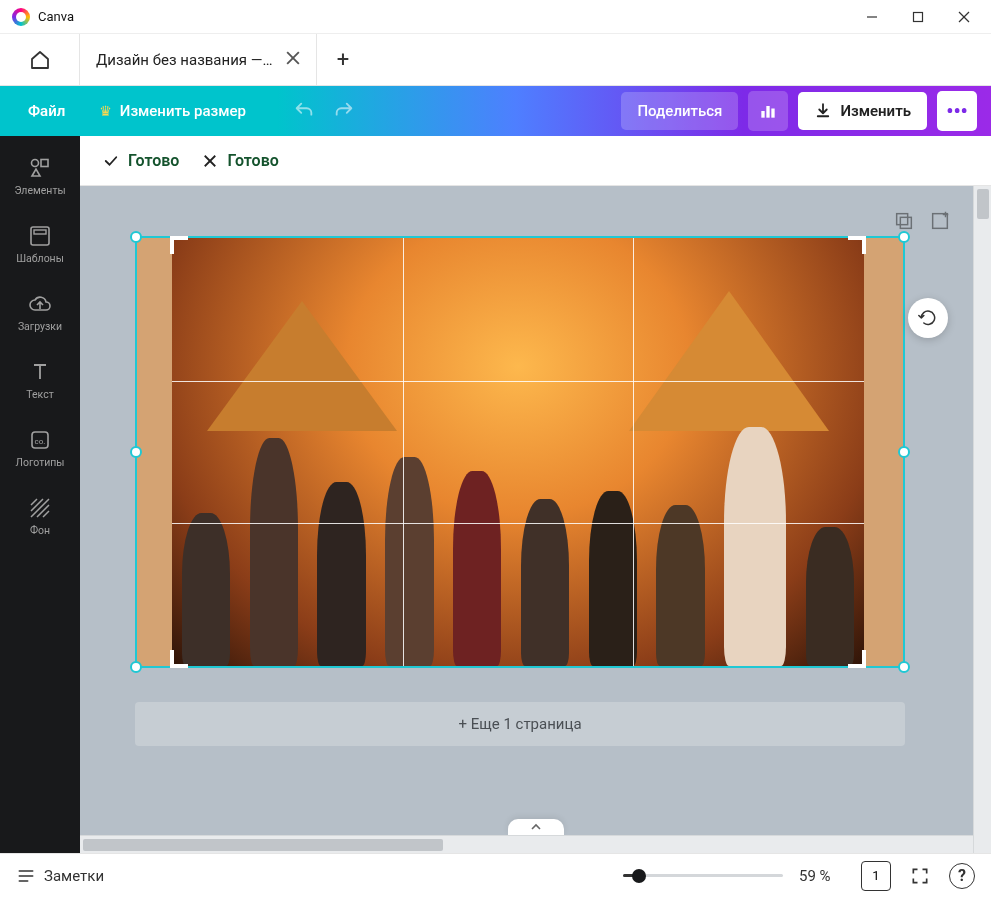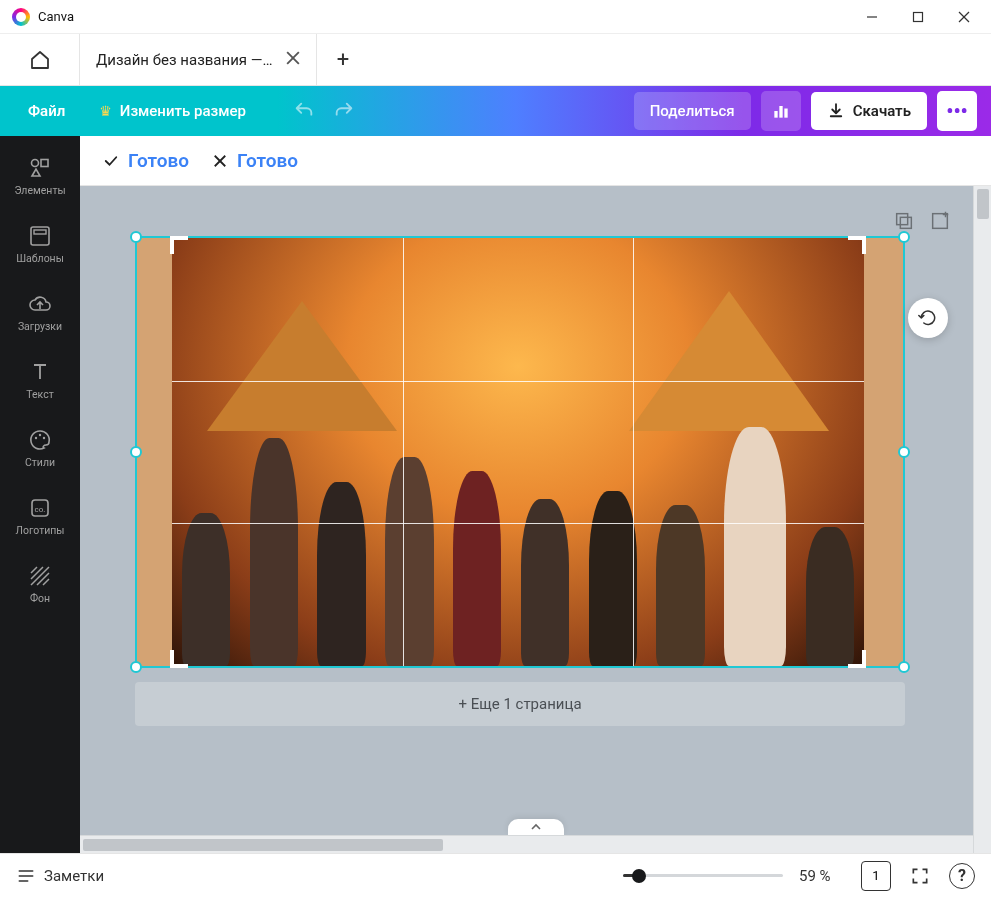--- a/index.html
+++ b/index.html
@@ -37,21 +37,21 @@
 
 .main { display: flex; height: calc(897px - 34px - 52px - 50px - 44px); }
 
 .sidebar { width: 80px; background: #18191b; display: flex; flex-direction: column; align-items: center; padding-top: 6px; }
 .side-item { width: 80px; height: 68px; display: flex; flex-direction: column; align-items: center; justify-content: center; gap: 4px; color: #a0a0a0; cursor: pointer; font-size: 10.5px; }
 .side-item svg { width: 24px; height: 24px; }
 .side-item.spacer { height: 14px; }
 
 .workarea { flex: 1; display: flex; flex-direction: column; background: #fff; }
 .crop-bar { height: 50px; display: flex; align-items: center; gap: 22px; padding: 0 22px; border-bottom: 1px solid #e5e5e5; }
-.crop-btn { display: flex; align-items: center; gap: 8px; font-size: 19px; font-weight: 600; color: #3b82f6; cursor: pointer; }
+.crop-btn { display: flex; align-items: center; gap: 8px; font-size: 16px; font-weight: 600; color: #14532d; cursor: pointer; }
 
 .canvas-area { flex: 1; background: #b6bfc8; position: relative; overflow: hidden; }
 .scrollbar-v { position: absolute; right: 0; top: 0; width: 18px; height: 100%; background: #e9ebed; border-left: 1px solid #d6d9db; }
 .scrollbar-v::after { content: ""; position: absolute; left: 3px; top: 3px; width: 12px; height: 30px; background: #c1c5c9; border-radius: 2px; }
 .scrollbar-h { position: absolute; left: 0; bottom: 0; right: 18px; height: 18px; background: #e9ebed; border-top: 1px solid #d6d9db; }
 .scrollbar-h::after { content: ""; position: absolute; top: 3px; left: 3px; height: 12px; width: 360px; background: #c1c5c9; border-radius: 2px; }
 
 .page-actions { position: absolute; top: 24px; right: 40px; display: flex; gap: 14px; }
 .page-act { width: 22px; height: 22px; cursor: pointer; color: #6b7075; }
 
@@ -72,21 +72,21 @@
 .f1{height:55%;background:#3d2f28;} .f2{height:82%;background:#4a342a;} .f3{height:66%;background:#2e2420;} .f4{height:75%;background:#5b3f30;} .f5{height:70%;background:#6e2222;} .f6{height:60%;background:#403028;} .f7{height:63%;background:#2a2018;} .f8{height:58%;background:#4d3826;} .f9{height:86%;background:#e8d4c0; width:9%;} .f10{height:50%;background:#3a2c22;}
 .grid-line { position: absolute; background: rgba(255,255,255,0.85); }
 .gl-h1 { left: 0; right: 0; top: 33.33%; height: 1px; } .gl-h2 { left: 0; right: 0; top: 66.66%; height: 1px; }
 .gl-v1 { top: 0; bottom: 0; left: 33.33%; width: 1px; } .gl-v2 { top: 0; bottom: 0; left: 66.66%; width: 1px; }
 .crop-corner { position: absolute; width: 18px; height: 18px; border: 4px solid #fff; }
 .cc-tl { top: -2px; left: -2px; border-right: none; border-bottom: none; }
 .cc-tr { top: -2px; right: -2px; border-left: none; border-bottom: none; }
 .cc-bl { bottom: -2px; left: -2px; border-right: none; border-top: none; }
 .cc-br { bottom: -2px; right: -2px; border-left: none; border-top: none; }
 
-.add-page { position: absolute; left: 55px; top: 496px; width: 770px; height: 44px; background: #c6cdd3; border-radius: 4px; display: flex; align-items: center; justify-content: center; color: #4a4f54; font-size: 15px; cursor: pointer; text-align: center; }
+.add-page { position: absolute; left: 55px; top: 516px; width: 770px; height: 44px; background: #c6cdd3; border-radius: 4px; display: flex; align-items: center; justify-content: center; color: #4a4f54; font-size: 15px; cursor: pointer; text-align: center; }
 
 .collapse-tab { position: absolute; bottom: 18px; left: 50%; transform: translateX(-50%); width: 56px; height: 16px; background: #fff; border-radius: 10px 10px 0 0; display: flex; align-items: center; justify-content: center; box-shadow: 0 -2px 6px rgba(0,0,0,0.08); cursor: pointer; }
 
 .bottombar { height: 44px; display: flex; align-items: center; justify-content: space-between; padding: 0 16px; background: #fff; border-top: 1px solid #e5e5e5; }
 .notes-btn { display: flex; align-items: center; gap: 8px; font-size: 15px; color: #333; cursor: pointer; }
 .bottom-right { display: flex; align-items: center; gap: 16px; }
 .zoom-slider { width: 160px; height: 3px; background: #d4d7da; position: relative; border-radius: 2px; cursor: pointer; }
 .zoom-fill { position: absolute; left: 0; top: 0; height: 100%; width: 10%; background: #333; border-radius: 2px; }
 .zoom-thumb { position: absolute; left: 10%; top: 50%; width: 14px; height: 14px; background: #18191b; border-radius: 50%; transform: translate(-50%, -50%); }
 .zoom-label { font-size: 15px; color: #333; min-width: 46px; }
@@ -165,21 +165,21 @@
         <svg width="20" height="20" viewBox="0 0 24 24">
           <rect x="4" y="12" width="4" height="8" fill="#fff"></rect>
           <rect x="10" y="6" width="4" height="14" fill="#fff"></rect>
           <rect x="16" y="9" width="4" height="11" fill="#fff"></rect>
         </svg>
       </div>
     <div class="download-btn">
       <svg width="18" height="18" viewBox="0 0 24 24">
           <path d="M12 3 V14 M7 10 L12 15 L17 10 M5 19 H19" stroke="#222" stroke-width="2.4" fill="none" stroke-linecap="round" stroke-linejoin="round"></path>
         </svg>
-      <span>Скачать</span>
+      <span>Изменить</span>
     </div>
     <div class="more-btn">
         <span>•••</span>
       </div>
   </div>
 </div>
 
 <div class="main">
   <div class="sidebar">
     <div class="side-item">
@@ -202,29 +202,20 @@
           <path d="M7 18 a5 5 0 0 1 0-10 a6 6 0 0 1 11 2 a4 4 0 0 1 0 8 Z" stroke="currentColor" stroke-width="1.6"></path>
           <path d="M12 17 V10 M9 13 L12 10 L15 13" stroke="currentColor" stroke-width="1.6"></path>
         </svg>
       <span>Загрузки</span>
     </div>
     <div class="side-item">
       <svg viewBox="0 0 24 24" fill="none">
           <path d="M6 5 H18 M12 5 V19" stroke="currentColor" stroke-width="1.8"></path>
         </svg>
       <span>Текст</span>
-    </div>
-    <div class="side-item">
-      <svg viewBox="0 0 24 24" fill="none">
-          <path d="M12 3 a9 9 0 1 0 4 17 c-2-1 0-3 2-3 a3 3 0 0 0 3-3 a9 9 0 0 0 -9-11 Z" stroke="currentColor" stroke-width="1.6"></path>
-          <circle cx="8" cy="10" r="1.2" fill="currentColor"></circle>
-          <circle cx="12" cy="7" r="1.2" fill="currentColor"></circle>
-          <circle cx="16" cy="10" r="1.2" fill="currentColor"></circle>
-        </svg>
-      <span>Стили</span>
     </div>
     <div class="side-item">
       <svg viewBox="0 0 24 24" fill="none">
           <rect x="4" y="4" width="16" height="16" rx="3" stroke="currentColor" stroke-width="1.6"></rect>
           <text x="12" y="16" text-anchor="middle" font-size="8" fill="currentColor">co.</text>
         </svg>
       <span>Логотипы</span>
     </div>
     <div class="side-item">
       <svg viewBox="0 0 24 24" fill="none">

